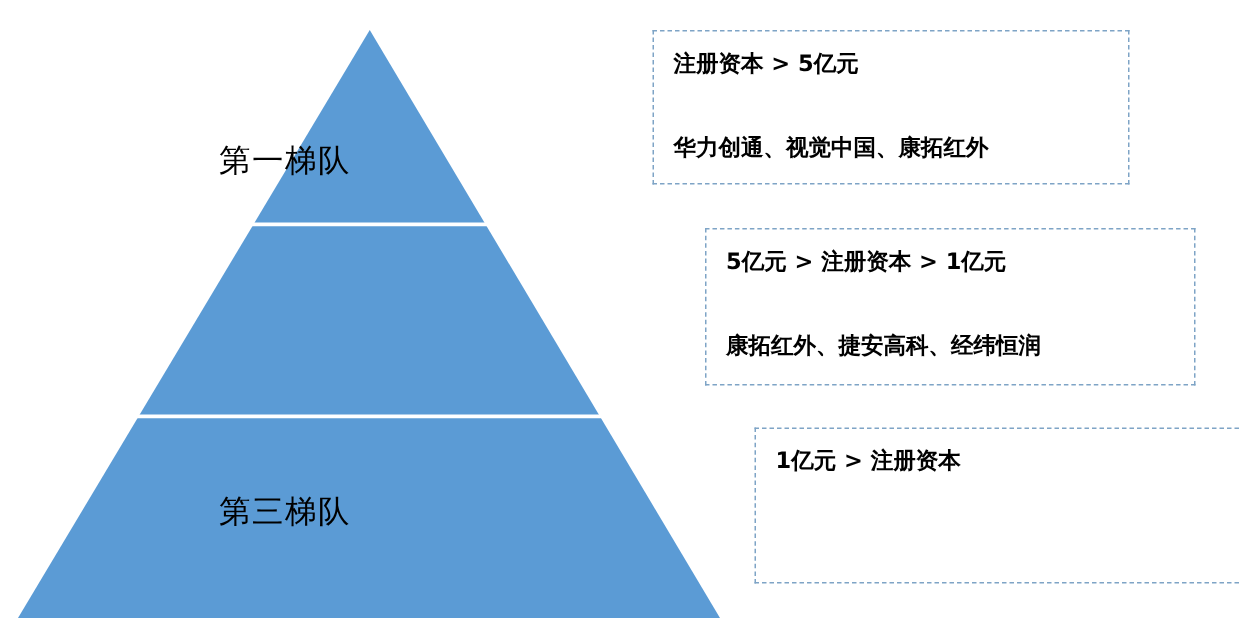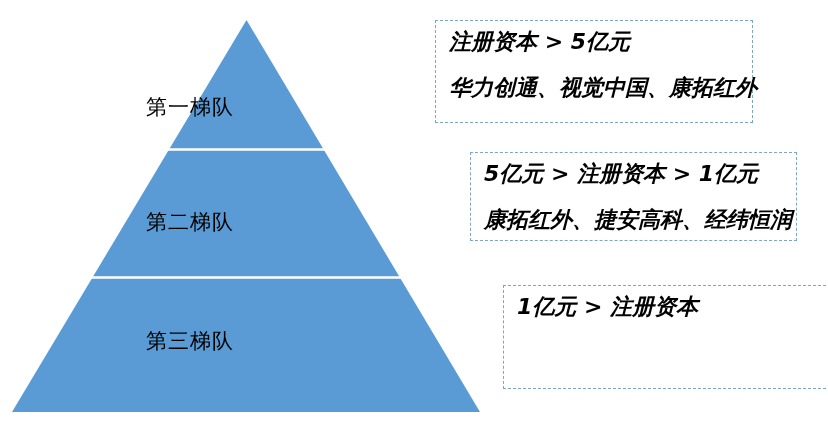--- a/index.html
+++ b/index.html
@@ -36,44 +36,42 @@
   .info-box {
     position: absolute;
     box-sizing: border-box;
     border: 1.5px dashed #7EA4C6;
     background: #ffffff;
     padding: 9px 13px;
     color: #000000;
   }
   .info-box .line1,
   .info-box .line2 {
-    font-size: 22px;
+    font-size: 15px;
     font-weight: bold;
     line-height: 24px;
     white-space: nowrap;
-    font-style: italic;
   }
-  .info-box .line2 { margin-top: 22px; }
+  .info-box .line2 { margin-top: 32px; }
   .info-box-1 { left: 435px; top: 20px;  width: 318px; height: 103px; }
-  .info-box-2 { left: 470px; top: 152px; width: 327px; height: 89px; }
+  .info-box-2 { left: 470px; top: 152px; width: 327px; height: 105px; }
   .info-box-3 { left: 503px; top: 285px; width: 353px; height: 104px; }
 </style>
 </head>
 <body>
 
 <div class="canvas">
 
   <svg class="pyramid-svg" width="828" height="426" viewBox="0 0 828 426">
     <polygon points="246.5,20 480,412 12,412" fill="#5B9BD5"></polygon>
     <line x1="155" y1="149.5" x2="340" y2="149.5" stroke-width="2.5" stroke="#ffffff"></line>
     <line x1="80" y1="277.5" x2="413" y2="277.5" stroke-width="2.5" stroke="#ffffff"></line>
   </svg>
 
   <div class="tier-label tier-label-1">第一梯队</div>
-  <div class="tier-label tier-label-2">第二梯队</div>
   <div class="tier-label tier-label-3">第三梯队</div>
 
   <div class="info-box info-box-1" style="border-color: rgb(126, 164, 198);">
     <div class="line1">注册资本 &gt; 5亿元</div>
     <div class="line2">华力创通、视觉中国、康拓红外</div>
   </div>
 
   <div class="info-box info-box-2" style="border-color: rgb(126, 164, 198);">
     <div class="line1">5亿元 &gt; 注册资本 &gt; 1亿元</div>
     <div class="line2">康拓红外、捷安高科、经纬恒润</div>

